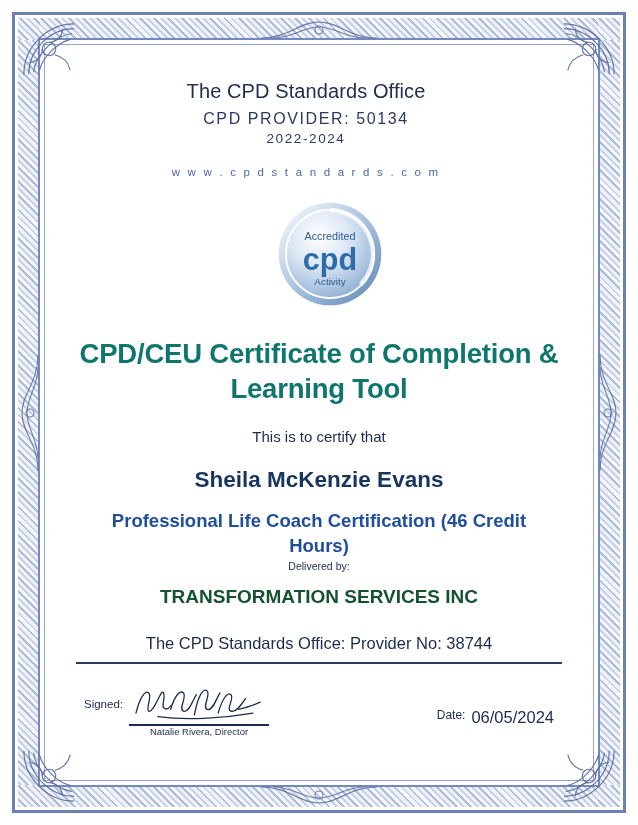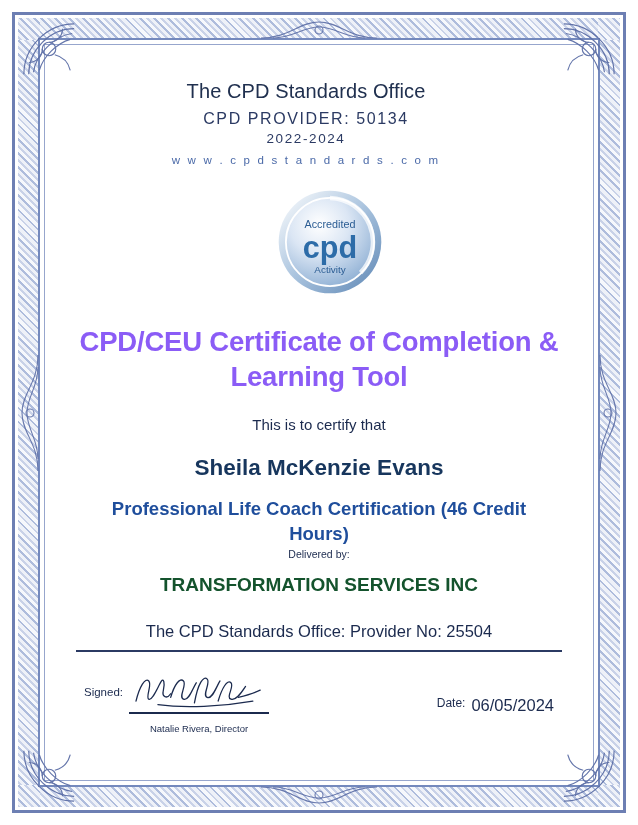--- a/index.html
+++ b/index.html
@@ -141,40 +141,40 @@
   .provider-line {
     font-size: 16px;
     color: #2b3a63;
     letter-spacing: 1.6px;
     margin-bottom: 3px;
   }
   .years-line {
     font-size: 13.5px;
     color: #2b3a63;
     letter-spacing: 1.6px;
-    margin-bottom: 8px;
+    margin-bottom: 20px;
   }
   .website-line {
     font-size: 11.5px;
     color: #4b6aa8;
     letter-spacing: 2.2px;
   }
 
   
   .badge {
     width: 108px;
     height: 108px;
     position: relative;
   }
 
   .title {
     margin-top: 26px;
     font-size: 27.5px;
     font-weight: bold;
-    color: #8b5cf6;
+    color: #0f766e;
     line-height: 1.28;
     letter-spacing: -0.2px;
   }
 
   .certify-line {
     margin-top: 22px;
     font-size: 15px;
     color: #1b2a4e;
   }
 
@@ -251,21 +251,20 @@
     width: 140px;
     height: 42px;
   }
   .sig-rule {
     height: 1.5px;
     background: #1b2a4e;
     width: 140px;
     margin-top: -4px;
   }
   .sig-name {
-    margin-top: 9px;
     font-size: 9.5px;
     color: #1b2a4e;
   }
   .date-block {
     display: flex;
     align-items: flex-start;
     gap: 6px;
     padding-top: 26px;
   }
   .date-label {
@@ -409,21 +408,21 @@
 
     <div class="recipient">Sheila McKenzie Evans</div>
 
 
     <div class="activity">Professional Life Coach Certification (46 Credit Hours)</div>
 
     <div class="delivered-label">Delivered by:</div>
 
     <div class="provider-name">TRANSFORMATION SERVICES INC</div>
 
-    <div class="office-provider">The CPD Standards Office: Provider No: 25504</div>
+    <div class="office-provider">The CPD Standards Office: Provider No: 38744</div>
     <div class="rule"></div>
 
     <div class="signature-area">
       <div class="sig-left">
         <div class="signed-label">Signed:</div>
         <div class="sig-block">
           <svg class="sig-image" viewBox="0 0 150 46">
             <g fill="none" stroke="#1b2a4e" stroke-width="1.4" stroke-linecap="round">
               <path d="M6 34 C10 18 16 8 20 12 C24 16 16 30 20 32 C24 34 30 18 34 12 C36 9 38 14 36 22 C34 30 40 32 44 26"></path>
               <path d="M44 30 C48 16 54 8 58 12 C62 16 52 30 58 32 C64 34 68 20 72 14"></path>

